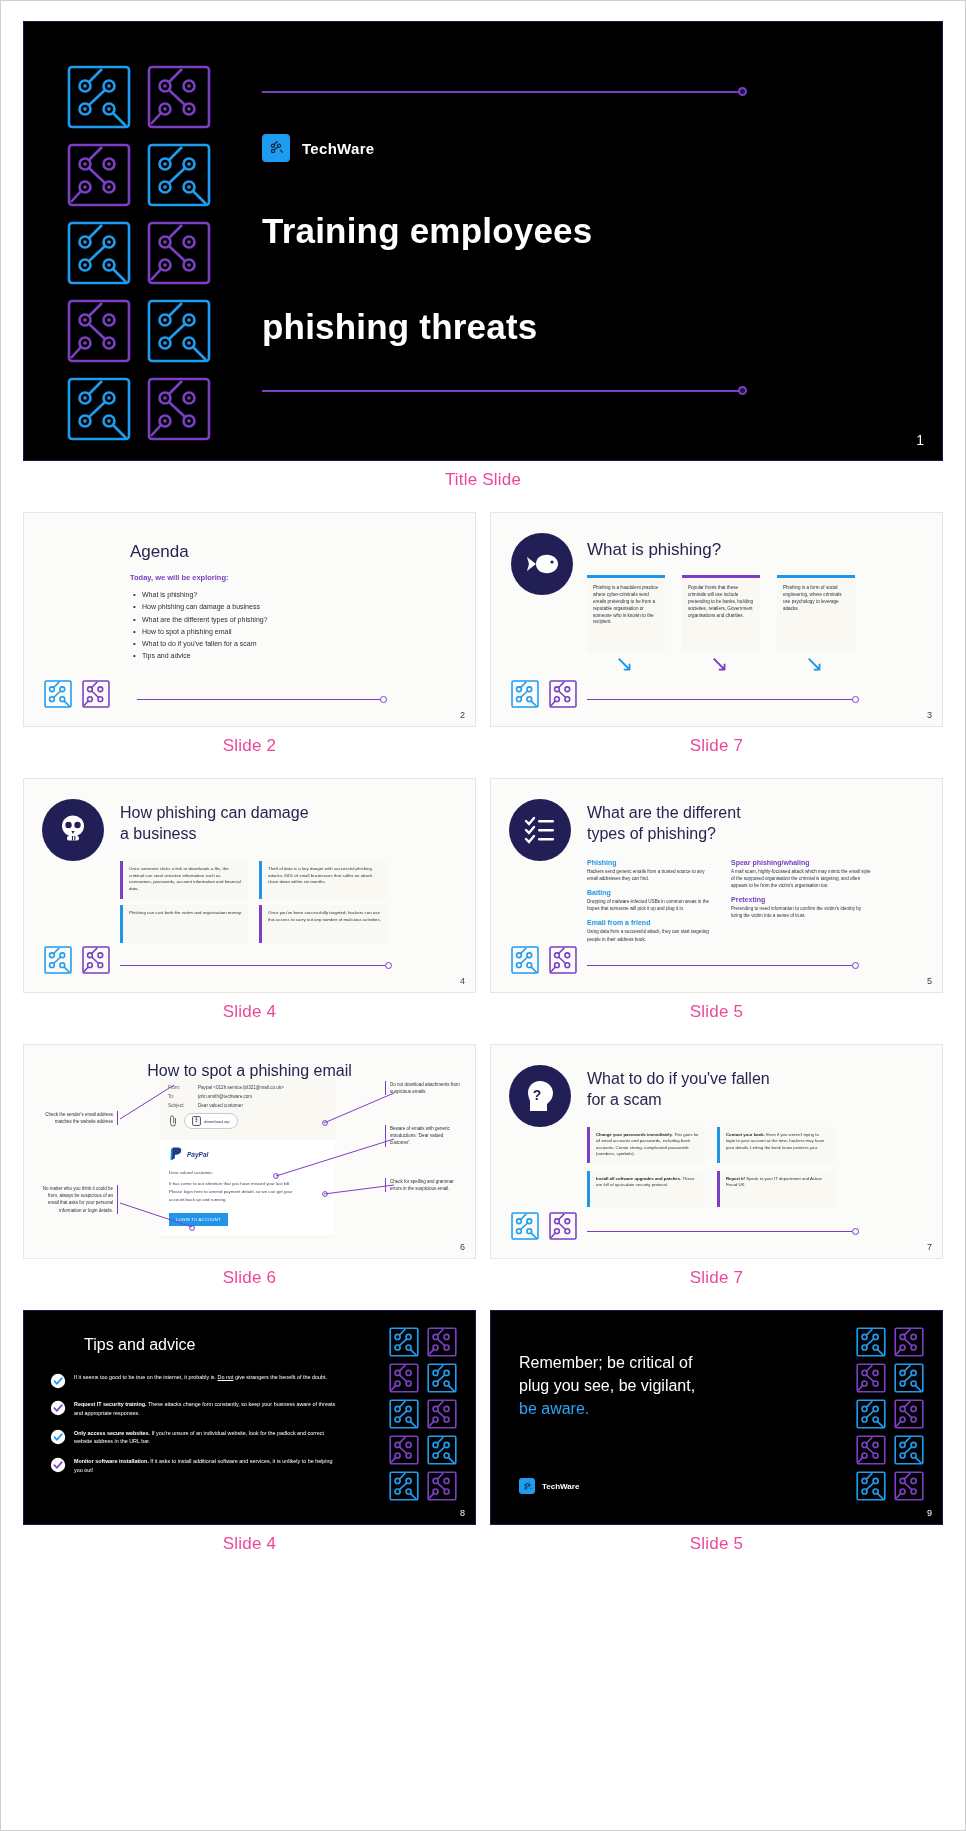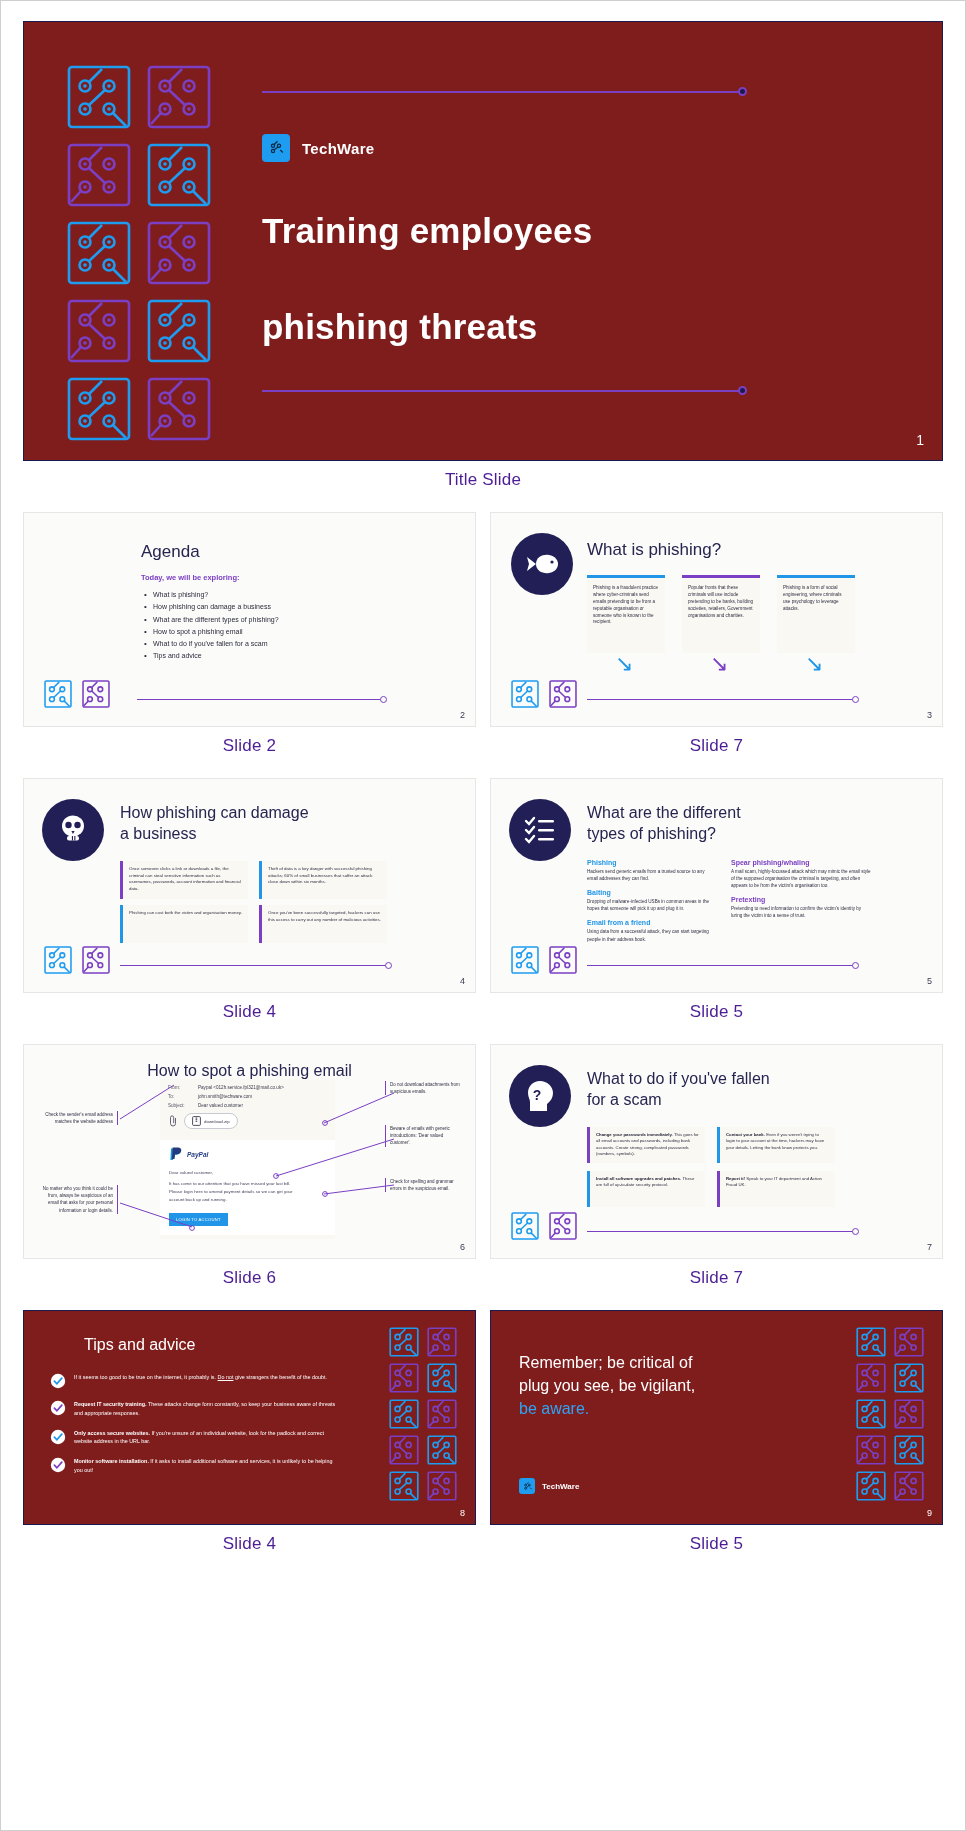--- a/index.html
+++ b/index.html
@@ -19,25 +19,25 @@
     position: relative;
   }
 
   
   .slide {
     position: relative;
     background: #fbfbf9;
     border: 1px solid #e6e6e6;
     overflow: hidden;
   }
-  .slide.dark { background: #7f1d1d; border-color: #1b1a4e; }
+  .slide.dark { background: #000000; border-color: #1b1a4e; }
   .caption {
     text-align: center;
     font-size: 17px;
-    color: #4c1d95;
+    color: #ec4899;
     font-family: "Liberation Sans", sans-serif;
     margin-top: 9px;
     letter-spacing: .2px;
   }
   .pagenum {
     position: absolute;
     font-size: 9px;
     color: #3b3b55;
     right: 10px;
     bottom: 6px;
@@ -382,21 +382,21 @@
     <div class="hrule" style="left:238px; top:368px; width:480px;">
         <span class="dot"></span>
       </div>
     <div class="pagenum light" style="right:18px; bottom:12px; font-size:14px;">1</div>
   </div>
   <div class="caption">Title Slide</div>
 
   <div class="row">
     <div class="col">
       <div class="slide small-slide">
-        <div style="position:absolute; left:117px; top:28px; width:310px;">
+        <div style="position:absolute; left:106px; top:28px; width:310px;">
           <div class="ss-title" style="font-size:17px;">Agenda</div>
           <div class="ss-sub">Today, we will be exploring:</div>
           <ul class="ss-list">
             <li>What is phishing?</li>
             <li>How phishing can damage a business</li>
             <li>What are the different types of phishing?</li>
             <li>How to spot a phishing email</li>
             <li>What to do if you've fallen for a scam</li>
             <li>Tips and advice</li>
           </ul>

